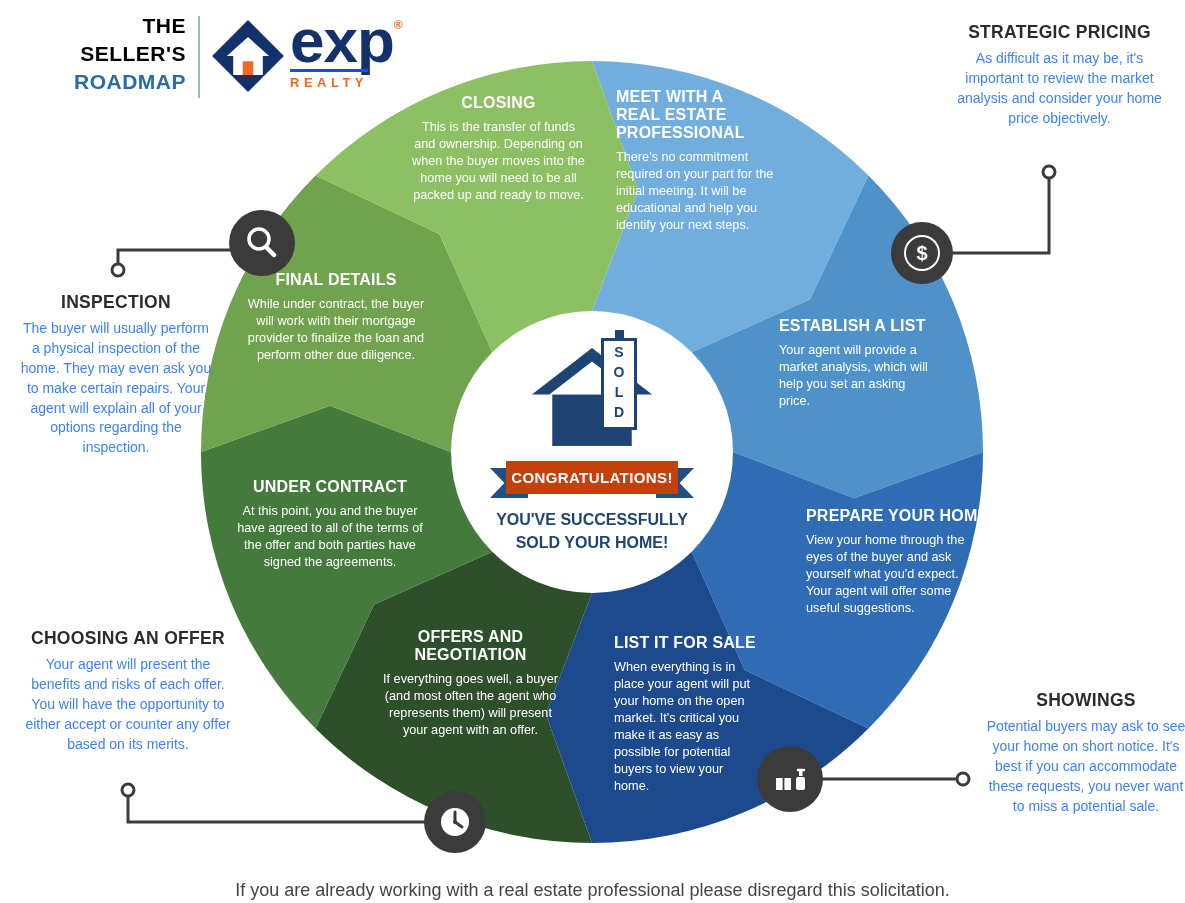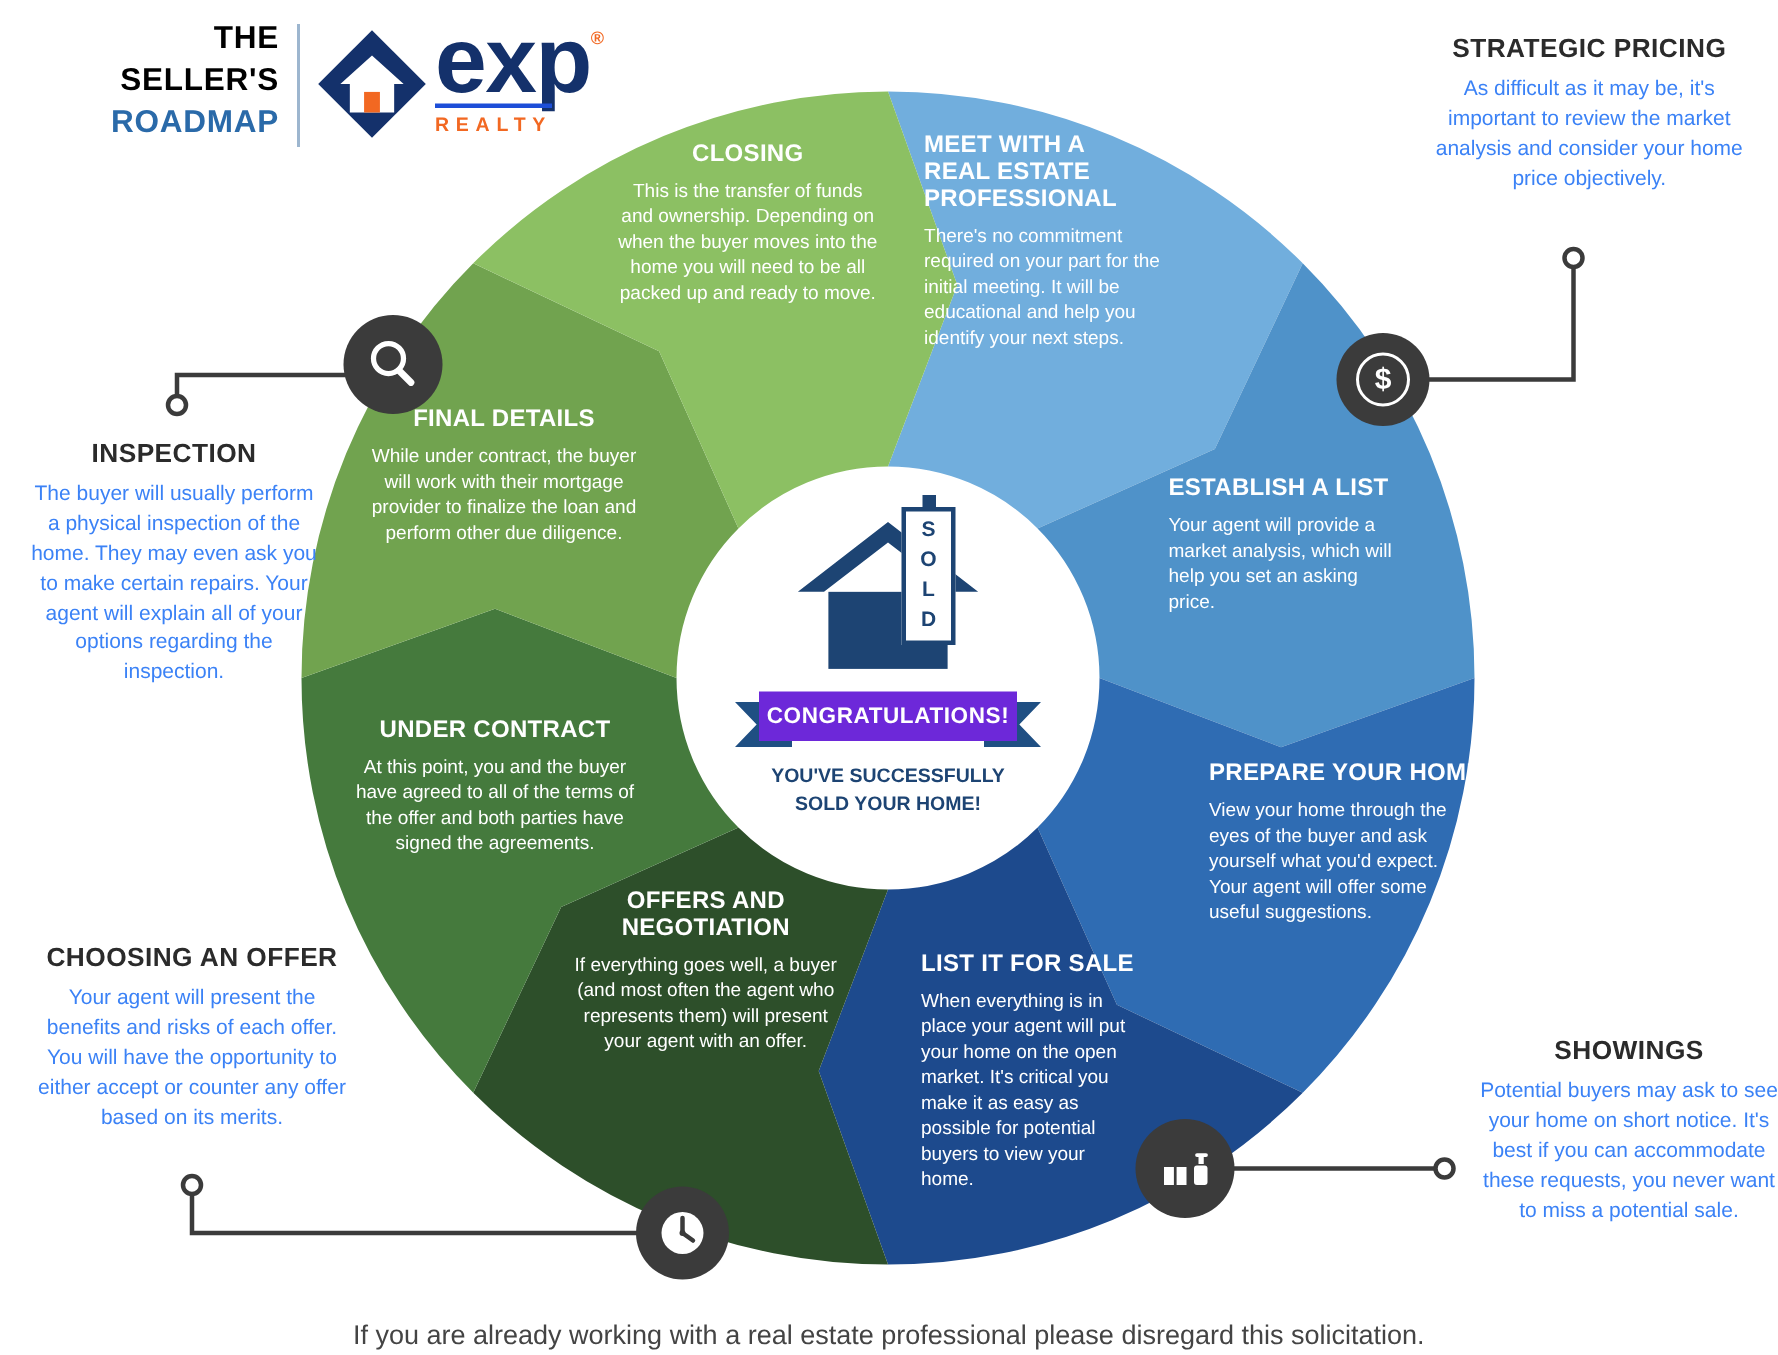--- a/index.html
+++ b/index.html
@@ -28,40 +28,40 @@
   .seg-title{font-weight:bold;font-size:16px;line-height:1.12;margin-bottom:7px;letter-spacing:.2px;}
   .seg-title.nowrap{white-space:nowrap;}
   .seg-body{font-size:12.7px;line-height:1.34;}
   .tc{text-align:center;}
 
   .seg-meet{left:616px;top:88px;width:158px;}
   .seg-meet .seg-title{width:126px;}
   .seg-establish{left:779px;top:317px;width:160px;}
   .seg-prepare{left:806px;top:507px;width:162px;}
   .seg-list{left:614px;top:634px;width:142px;}
-  .seg-offers{left:377px;top:592px;width:187px;}
+  .seg-offers{left:377px;top:628px;width:187px;}
   .seg-under{left:233px;top:478px;width:194px;}
   .seg-final{left:238px;top:271px;width:196px;}
   .seg-closing{left:412px;top:94px;width:173px;}
 
   
   .sold-sign-tab{left:615px;top:330px;width:9px;height:12px;background:#1d4473;}
   .sold-sign{left:601px;top:338px;width:36px;height:92px;background:#fff;border:3px solid #1d4473;
     box-sizing:border-box;display:flex;align-items:center;justify-content:center;}
   .sold-sign span{writing-mode:vertical-rl;text-orientation:upright;font-size:14px;font-weight:bold;
     color:#1d4473;letter-spacing:4px;}
   .ribbon{left:490px;top:461px;width:204px;height:40px;}
   .ribbon-tail{position:absolute;top:7px;width:38px;height:30px;background:#1f4f83;}
   .ribbon-tail.left{left:0;clip-path:polygon(0 0,100% 0,100% 100%,0 100%,38% 50%);}
   .ribbon-tail.right{right:0;clip-path:polygon(0 0,100% 0,62% 50%,100% 100%,0 100%);}
-  .ribbon-main{position:absolute;left:16px;top:0;width:172px;height:33px;background:#6d28d9;
+  .ribbon-main{position:absolute;left:16px;top:0;width:172px;height:33px;background:#c2410c;
     display:flex;align-items:center;justify-content:center;color:#fff;font-weight:bold;
     font-size:15px;letter-spacing:.4px;}
   .hub-message{left:494px;top:508px;width:196px;text-align:center;color:#1d4473;
-    font-weight:bold;font-size:13px;line-height:1.45;}
+    font-weight:bold;font-size:16px;line-height:1.45;}
 
   
   .icon-circle{position:absolute;border-radius:50%;background:#3b3b3b;
     display:flex;align-items:center;justify-content:center;}
   .ic-magnifier{left:229px;top:210px;width:66px;height:66px;}
   .ic-dollar{left:891px;top:222px;width:62px;height:62px;}
   .ic-clock{left:424px;top:791px;width:62px;height:62px;}
   .ic-showings{left:757px;top:746px;width:66px;height:66px;}
   .dollar-ring{width:36px;height:36px;border:2.5px solid #fff;border-radius:50%;box-sizing:border-box;
     display:flex;align-items:center;justify-content:center;color:#fff;font-weight:bold;font-size:20px;}

